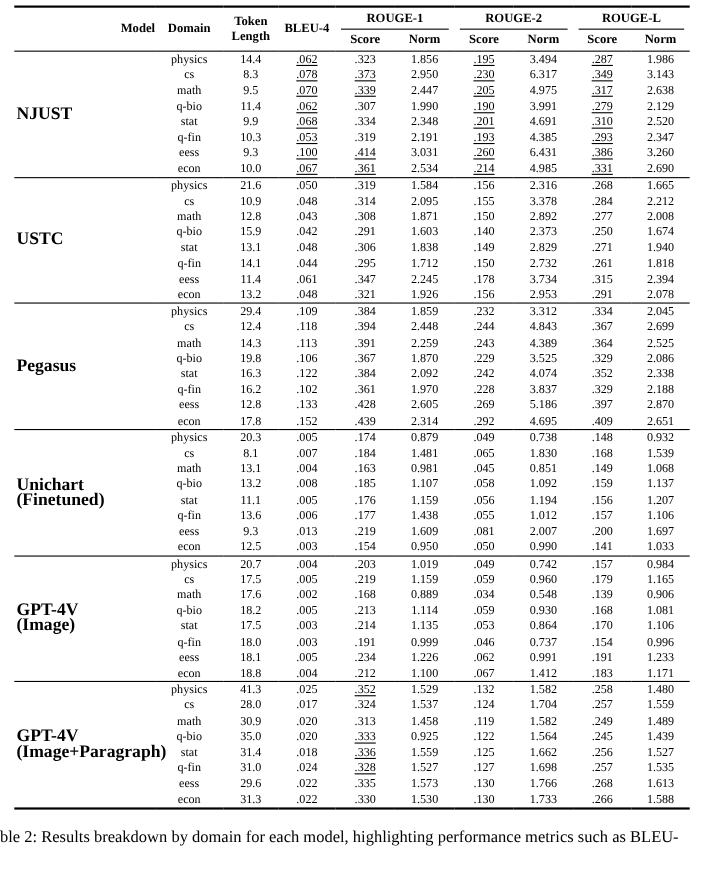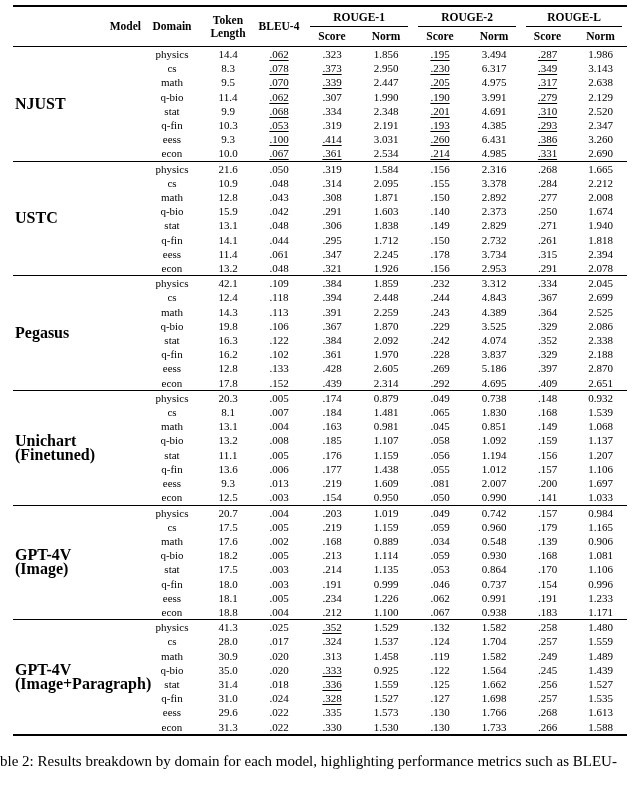--- a/index.html
+++ b/index.html
@@ -266,21 +266,21 @@
           <td>.156</td>
           <td>2.953</td>
           <td>.291</td>
           <td>2.078</td>
         </tr>
       </tbody>
       <tbody class="group">
         <tr>
           <td rowspan="8" class="model-cell">Pegasus</td>
           <td class="domain-cell">physics</td>
-          <td>42.1</td>
+          <td>29.4</td>
           <td class="best">.109</td>
           <td class="best">.384</td>
           <td>1.859</td>
           <td class="best">.232</td>
           <td>3.312</td>
           <td class="best">.334</td>
           <td>2.045</td>
         </tr>
         <tr>
           <td class="domain-cell">cs</td>
@@ -530,21 +530,21 @@
           <td>.191</td>
           <td>1.233</td>
         </tr>
         <tr>
           <td class="domain-cell">econ</td>
           <td>18.8</td>
           <td>.004</td>
           <td>.212</td>
           <td>1.100</td>
           <td>.067</td>
-          <td>0.938</td>
+          <td>1.412</td>
           <td>.183</td>
           <td>1.171</td>
         </tr>
       </tbody>
       <tbody class="group">
         <tr>
           <td rowspan="8" class="model-cell">GPT-4V<br>(Image+Paragraph)</td>
           <td class="domain-cell">physics</td>
           <td>41.3</td>
           <td>.025</td>

